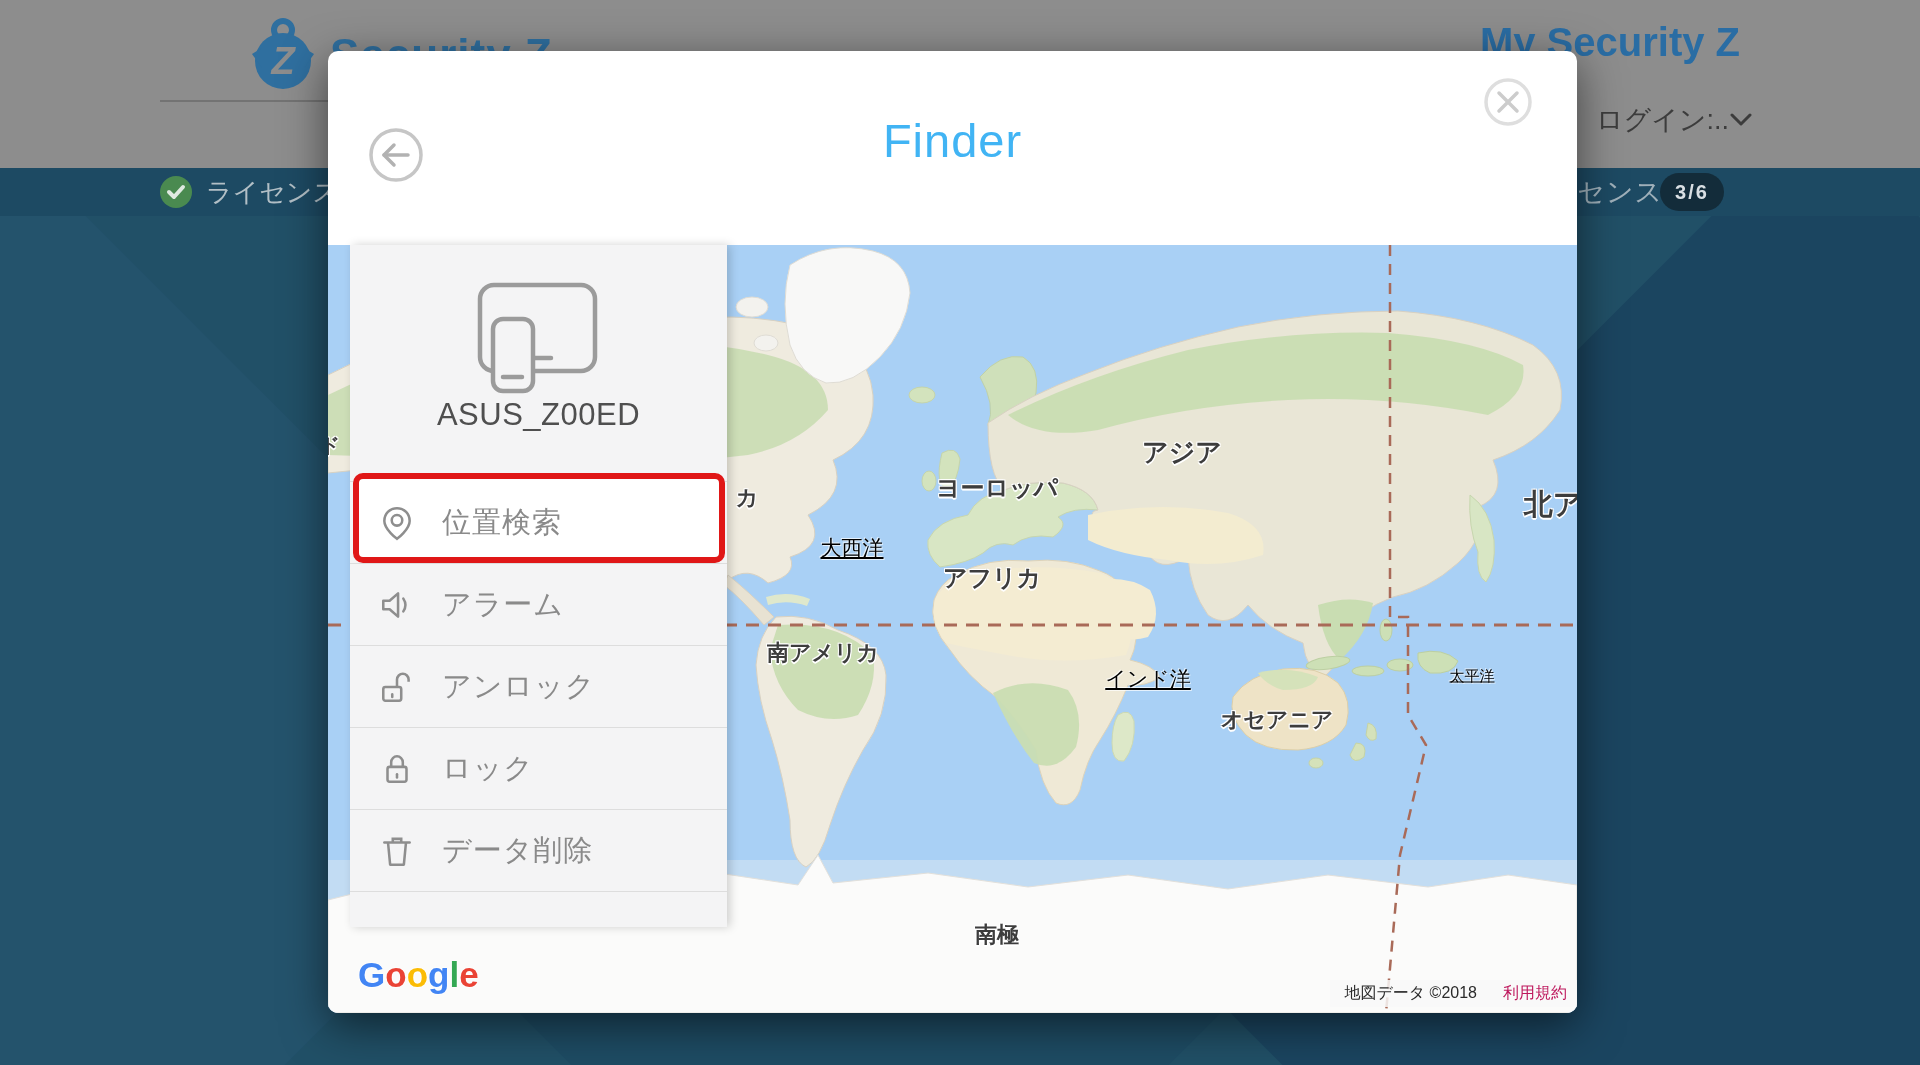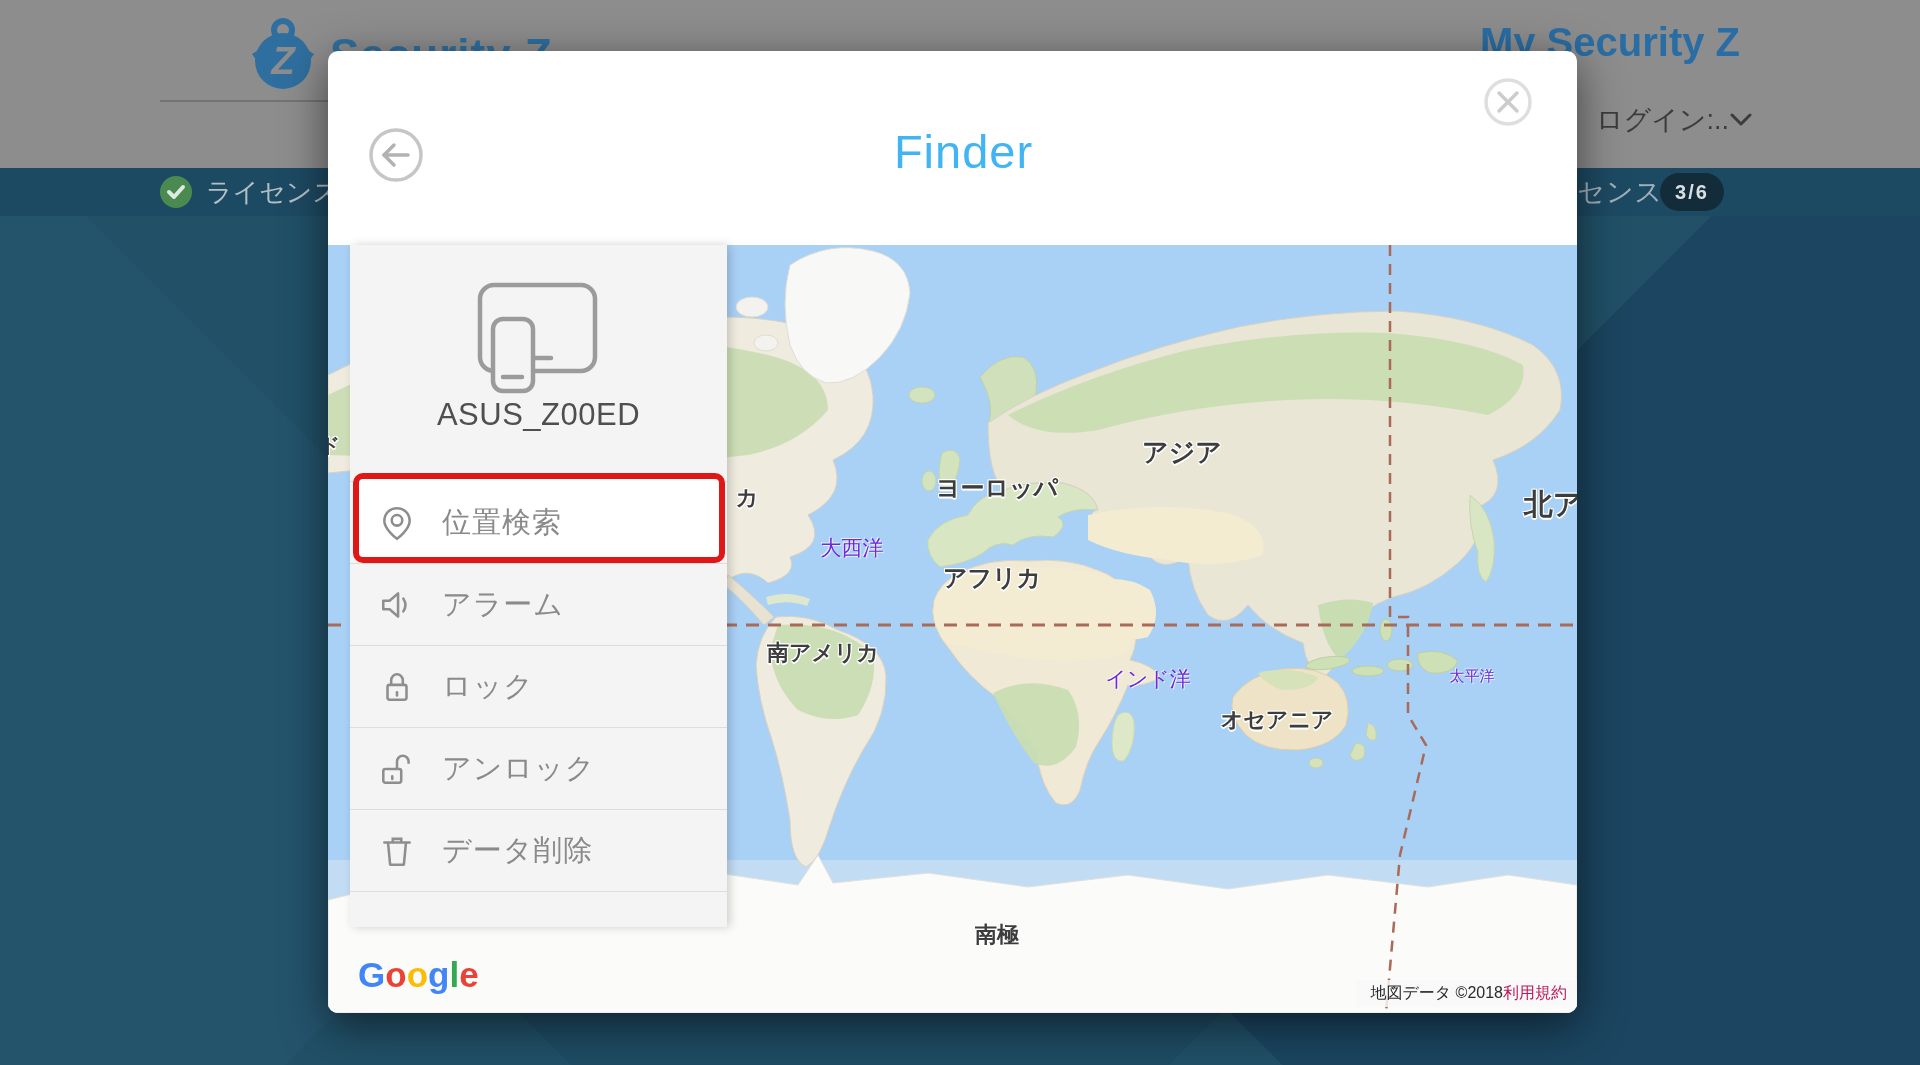--- a/index.html
+++ b/index.html
@@ -30,36 +30,36 @@
                  background:#132c3a;color:#d9dfe3;font-size:20px;font-weight:bold;
                  text-align:center;line-height:38px;letter-spacing:2px;}
 
   
   .modal{position:absolute;left:328px;top:51px;width:1249px;height:962px;background:#ffffff;
          border-radius:10px;box-shadow:0 12px 45px rgba(0,0,0,.55);z-index:10;}
   .back-btn{position:absolute;left:40px;top:76px;width:56px;height:56px;background:none;
             border:none;padding:0;cursor:pointer;}
   .close-btn{position:absolute;left:1155px;top:26px;width:50px;height:50px;background:none;
              border:none;padding:0;cursor:pointer;}
-  .modal-title{position:absolute;left:0;top:62px;width:100%;margin:11px;text-align:center;
+  .modal-title{position:absolute;left:0;top:62px;width:100%;margin:0;text-align:center;
                font-size:47px;font-weight:normal;color:var(--accent,#41b4f4);letter-spacing:1px;}
 
   
   .map{position:absolute;left:0;top:194px;width:1249px;height:768px;overflow:hidden;
        border-radius:0 0 10px 10px;background:var(--ocean,#a9d0f5);}
   .map svg.world{position:absolute;left:0;top:0;}
   .map-label{position:absolute;transform:translate(-50%,-50%);white-space:nowrap;font-weight:bold;
              color:#3d3d3d;
              text-shadow:-1px -1px 0 #fff,1px -1px 0 #fff,-1px 1px 0 #fff,1px 1px 0 #fff,0 2px 0 #fff;}
-  .map-label.ocean{color:#6d28d9;font-weight:normal;
-             text-shadow:-1px -1px 0 rgba(255,255,255,.7),1px 1px 0 rgba(255,255,255,.7);}
+  .map-label.ocean{color:#000000;font-weight:normal;
+             text-shadow:-1px -1px 0 rgba(255,255,255,.7),1px 1px 0 rgba(255,255,255,.7);text-decoration:underline;}
   .google-logo{position:absolute;left:30px;top:710px;font-size:35px;font-weight:bold;
                letter-spacing:0;text-shadow:0 0 3px #fff,0 0 3px #fff;}
   .google-logo span{display:inline-block;}
-  .map-attribution{position:absolute;right:0;bottom:6px;display:flex;align-items:center;
+  .map-attribution{position:absolute;right:0;bottom:6px;display:flex;gap:26px;align-items:center;
                    background:rgba(248,248,248,.85);padding:3px 10px 3px 14px;
                    font-size:16px;color:#2a2a2a;}
   .map-attribution a{color:#be185d;text-decoration:none;cursor:pointer;}
 
   
   .device-panel{position:absolute;left:22px;top:194px;width:377px;height:682px;background:#f4f4f5;
                 box-shadow:3px 0 9px rgba(0,0,0,.18);}
   .device-head{position:absolute;left:0;top:0;width:303px;height:236px;}
   .device-icon{position:absolute;left:0;top:0;}
   .device-name{position:absolute;left:0;top:152px;width:377px;text-align:center;
@@ -247,34 +247,34 @@
         <div class="menu-item">
           <svg class="mi-icon" width="38" height="38" viewBox="0 0 36 36">
             <path d="M5,14 L11,14 L19,7 L19,29 L11,22 L5,22 Z" fill="none" stroke="#8e8e8e" stroke-width="2.4" stroke-linejoin="round"></path>
             <path d="M24,12 Q28,18 24,24" fill="none" stroke="#8e8e8e" stroke-width="2.4" stroke-linecap="round"></path>
           </svg>
           <span class="mi-label">アラーム</span>
         </div>
 
         <div class="menu-item">
           <svg class="mi-icon" width="38" height="38" viewBox="0 0 36 36">
+            <rect x="5" y="18" width="17" height="13" rx="2" fill="none" stroke="#8e8e8e" stroke-width="2.4"></rect>
+            <path d="M18,18 V11 a5.5,5.5 0 0 1 11,0 V13" fill="none" stroke="#8e8e8e" stroke-width="2.4"></path>
+            <line x1="13.5" y1="25" x2="13.5" y2="27.5" stroke="#8e8e8e" stroke-width="2.4" stroke-linecap="round"></line>
+          </svg>
+          <span class="mi-label">アンロック</span>
+        </div>
+
+        <div class="menu-item">
+          <svg class="mi-icon" width="38" height="38" viewBox="0 0 36 36">
             <rect x="9" y="16" width="18" height="14" rx="2" fill="none" stroke="#8e8e8e" stroke-width="2.4"></rect>
             <path d="M12.5,16 V11.5 a5.5,5.5 0 0 1 11,0 V16" fill="none" stroke="#8e8e8e" stroke-width="2.4"></path>
             <line x1="18" y1="23" x2="18" y2="26" stroke="#8e8e8e" stroke-width="2.4" stroke-linecap="round"></line>
           </svg>
           <span class="mi-label">ロック</span>
-        </div>
-
-        <div class="menu-item">
-          <svg class="mi-icon" width="38" height="38" viewBox="0 0 36 36">
-            <rect x="5" y="18" width="17" height="13" rx="2" fill="none" stroke="#8e8e8e" stroke-width="2.4"></rect>
-            <path d="M18,18 V11 a5.5,5.5 0 0 1 11,0 V13" fill="none" stroke="#8e8e8e" stroke-width="2.4"></path>
-            <line x1="13.5" y1="25" x2="13.5" y2="27.5" stroke="#8e8e8e" stroke-width="2.4" stroke-linecap="round"></line>
-          </svg>
-          <span class="mi-label">アンロック</span>
         </div>
 
         <div class="menu-item">
           <svg class="mi-icon" width="38" height="38" viewBox="0 0 36 36">
             <line x1="6" y1="10" x2="30" y2="10" stroke="#8e8e8e" stroke-width="2.4" stroke-linecap="round"></line>
             <path d="M14,10 V6.5 H22 V10" fill="none" stroke="#8e8e8e" stroke-width="2.4"></path>
             <path d="M9.5,10 L11.5,31 H24.5 L26.5,10" fill="none" stroke="#8e8e8e" stroke-width="2.4" stroke-linejoin="round"></path>
           </svg>
           <span class="mi-label">データ削除</span>
         </div>

